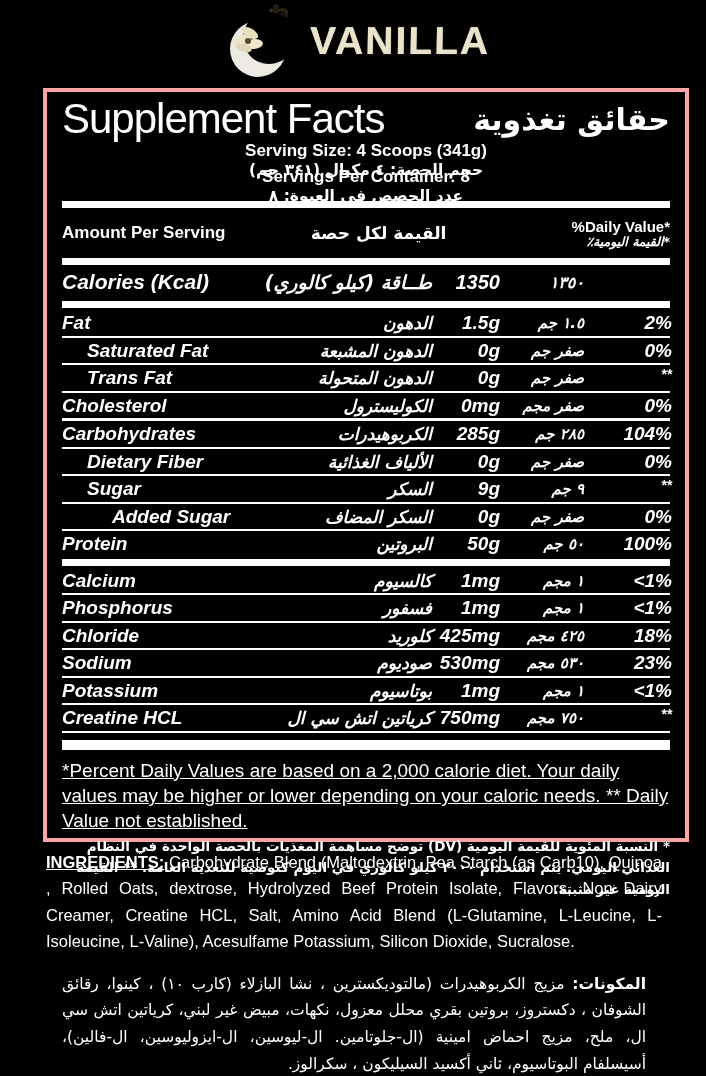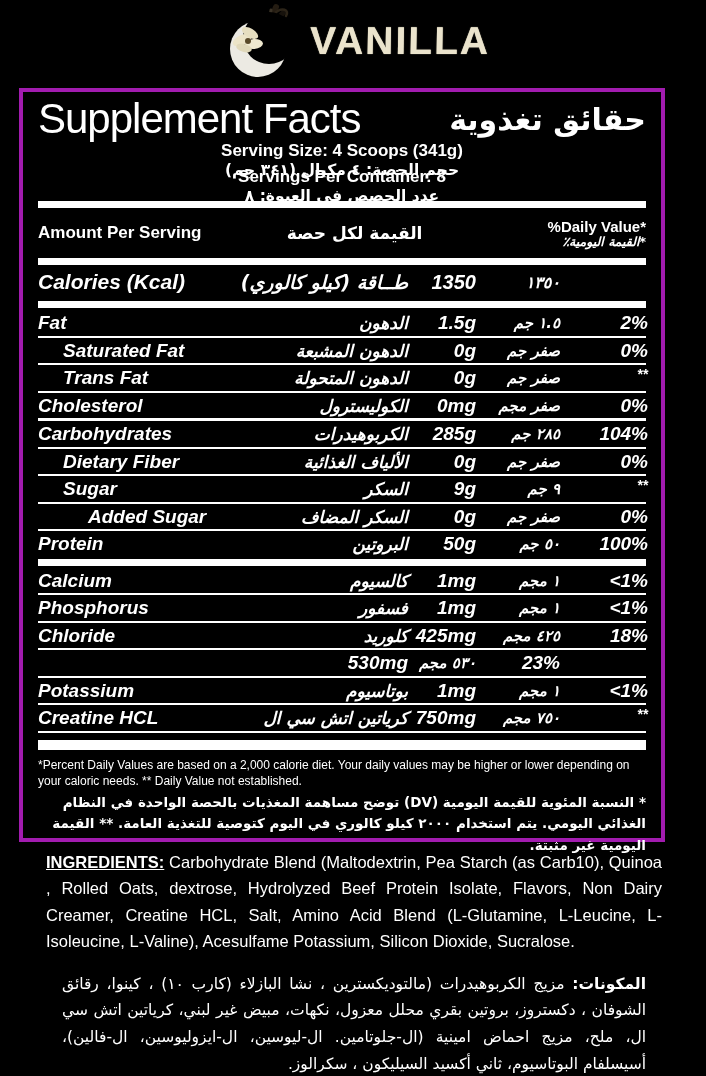--- a/index.html
+++ b/index.html
@@ -11,22 +11,22 @@
   
   .logo{position:absolute;top:0;left:0;width:706px;height:82px;
         display:flex;align-items:center;justify-content:center;}
   .logo svg{width:92px;height:80px;margin-right:2px;margin-top:-2px;}
   .wordmark{
     font-size:39px;font-weight:bold;letter-spacing:2px;color:#eae3cc;
     text-shadow:0 0 1px #d8d0b4;transform:skewX(-1deg);
   }
   
   .panel{
-    position:absolute;left:19px;top:88px;width:646px;height:754px;
-    border:4px solid #a21caf;background:#000;box-sizing:border-box;
+    position:absolute;left:43px;top:88px;width:646px;height:754px;
+    border:4px solid #fca5a5;background:#000;box-sizing:border-box;
     padding:4px 15px 0 15px;
   }
   .ar{font-family:"DejaVu Sans",sans-serif;}
   .title-row{display:flex;justify-content:space-between;align-items:flex-start;}
   .title-en{font-size:42px;font-weight:400;letter-spacing:-1px;line-height:1.08;}
   .title-ar{font-size:30px;font-weight:bold;margin-top:6px;}
   .serving-row{display:flex;height:26px;align-items:center;flex-direction:column;}
   .serving-en{font-size:17px;font-weight:bold;}
   .serving-ar{font-size:15.5px;font-weight:bold;}
   .bar{height:7px;background:#fff;}
@@ -52,21 +52,21 @@
   .val{font-size:19px;font-weight:bold;text-align:right;white-space:nowrap;}
   .valar{font-size:15px;font-weight:bold;text-align:right;white-space:nowrap;direction:rtl;}
   .pct{font-size:19px;font-weight:bold;text-align:right;white-space:nowrap;}
   .pct .stars{font-size:14px;position:relative;top:-5px;}
   .calrow{height:34px;}
   .calrow .nm{font-size:21px;}
   .calrow .nmar{font-size:19px;}
   .calrow .val{font-size:20px;}
   .calrow .valar{font-size:16px;}
   .nrow{height:25.5px;}
-  .fn-en{font-size:12px;line-height:1.33;margin-top:0;}
+  .fn-en{font-size:19px;line-height:1.33;margin-top:0;text-decoration:underline;}
   .fn-ar{direction:rtl;text-align:right;font-size:13.5px;font-weight:bold;line-height:1.6;margin-top:2px;}
   
   .ing{position:absolute;left:46px;top:849px;width:616px;}
   .ing-en{font-size:16.5px;line-height:1.6;text-align:justify;}
   .ing-en .lbl{font-weight:bold;text-decoration:underline;}
   .ing-ar{direction:rtl;font-size:15.5px;line-height:1.72;text-align:justify;margin-top:2px;}
   .ing-ar .lbl{font-weight:bold;}
 </style>
 </head>
 <body>
@@ -247,20 +247,24 @@
         <div class="names">
           <div class="nm">Chloride</div>
           <div class="nmar ar" dir="rtl">كلوريد</div>
         </div>
         <div class="val">425mg</div>
         <div class="valar ar">٤٢٥ مجم</div>
         <div class="pct">18%</div>
       </div>
       <div class="ln"></div>
       <div class="grid nrow">
+        <div class="names">
+          <div class="nm">Sodium</div>
+          <div class="nmar ar" dir="rtl">صوديوم</div>
+        </div>
         <div class="val">530mg</div>
         <div class="valar ar">٥٣٠ مجم</div>
         <div class="pct">23%</div>
       </div>
       <div class="ln"></div>
       <div class="grid nrow">
         <div class="names">
           <div class="nm">Potassium</div>
           <div class="nmar ar" dir="rtl">بوتاسيوم</div>
         </div>

